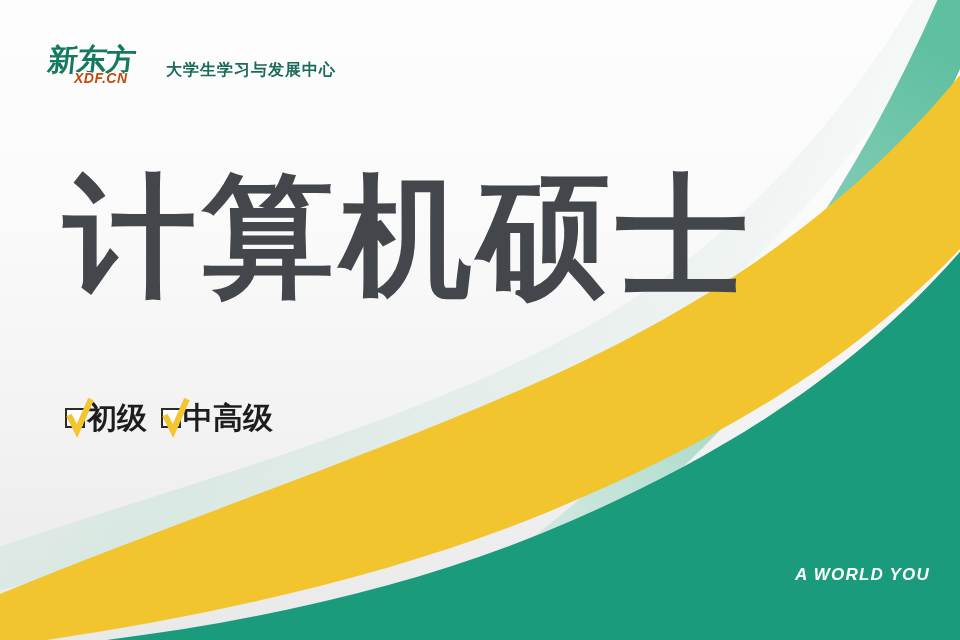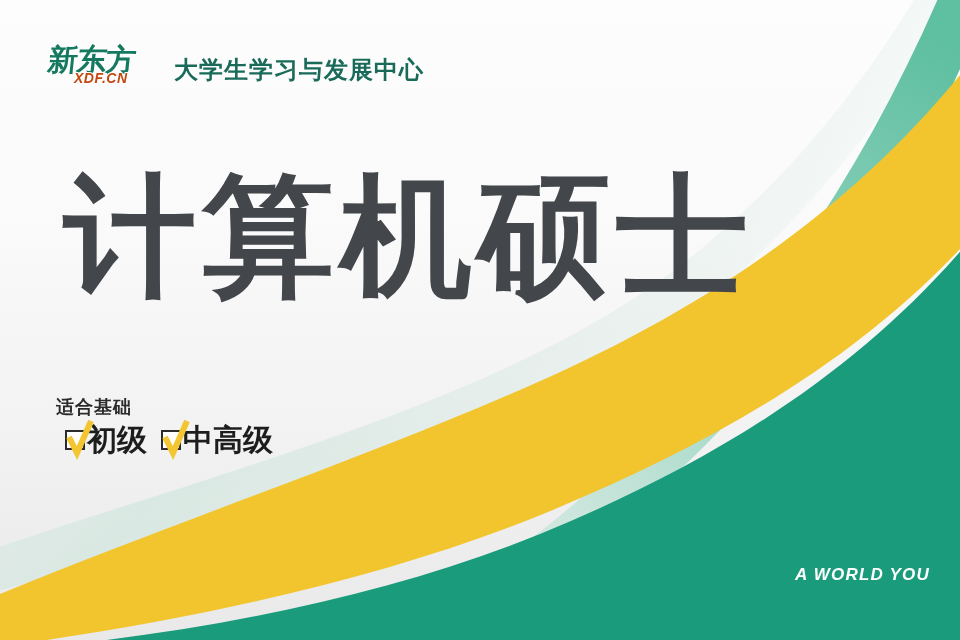--- a/index.html
+++ b/index.html
@@ -69,22 +69,22 @@
     font-weight: bold;
     font-style: italic;
     letter-spacing: 0.5px;
     color: #C4480F;
     -webkit-text-stroke: 2px #FFFFFF;
     paint-order: stroke fill;
     white-space: nowrap;
   }
 
   #brand-title {
-    margin-left: 22px;
-    font-size: 24px;
+    margin-left: 14px;
+    font-size: 16px;
     line-height: 28px;
     font-weight: bold;
     color: #1A6A5A;
     letter-spacing: 1px;
     white-space: nowrap;
     font-family: "DejaVu Sans", "Liberation Sans", sans-serif;
     text-align: center;
   }
 
   
@@ -211,21 +211,20 @@
     <div id="logo-mark">
       <div id="logo-cn">新东方</div>
       <div id="logo-latin">XDF.CN</div>
     </div>
     <div id="brand-title">大学生学习与发展中心</div>
   </div>
 
   <div id="headline">计算机硕士</div>
 
   <div id="basis-block">
-    <div id="basis-label">适合基础</div>
 
     <div id="basis-options">
 
       <div class="basis-option">
         <span class="checkbox">
           <svg class="check-mark" viewBox="0 0 28 40">
             <path d="M 3 18 L 11 34 L 25 2" stroke="#F2C531" stroke-width="6" stroke-linecap="butt" stroke-linejoin="miter" fill="none"></path>
           </svg>
         </span>
         <span class="basis-option-label">初级</span>

